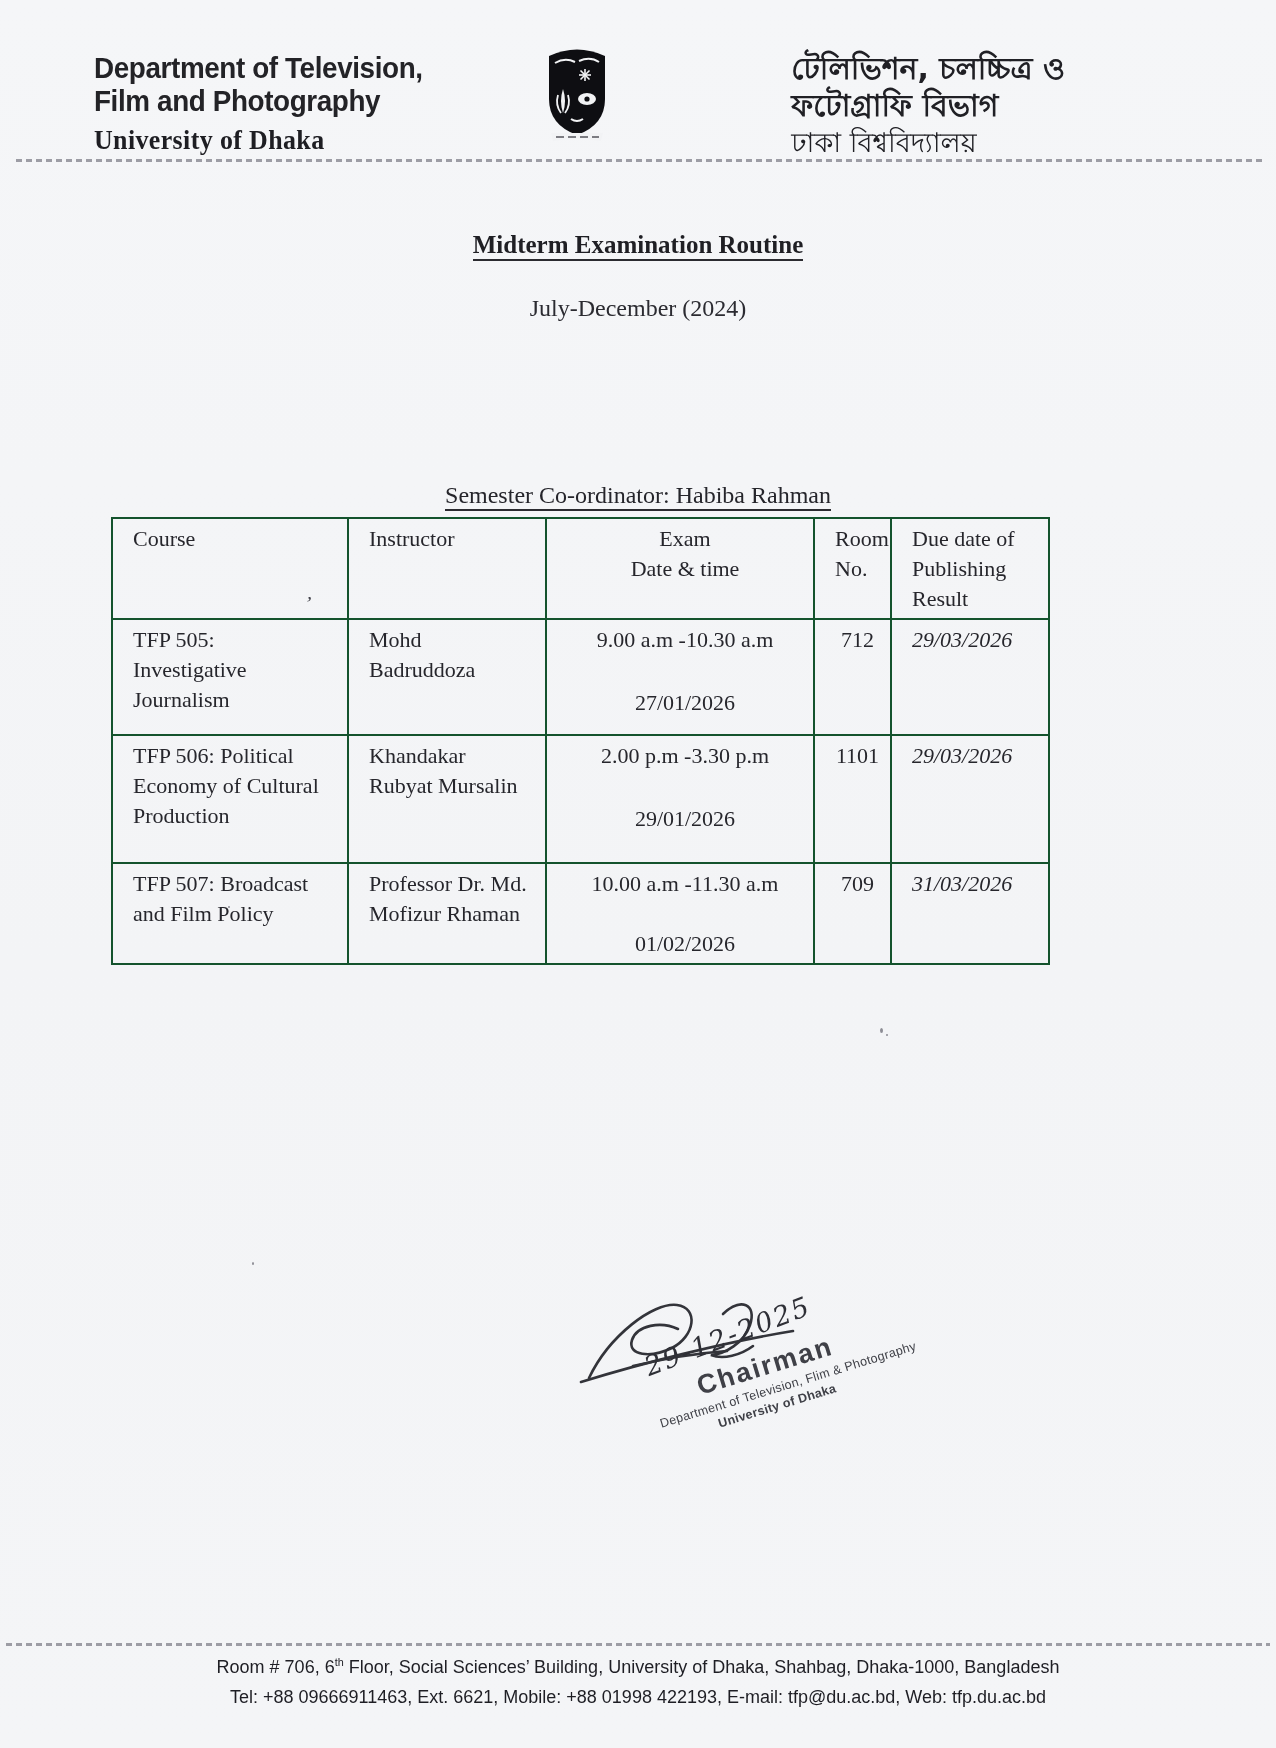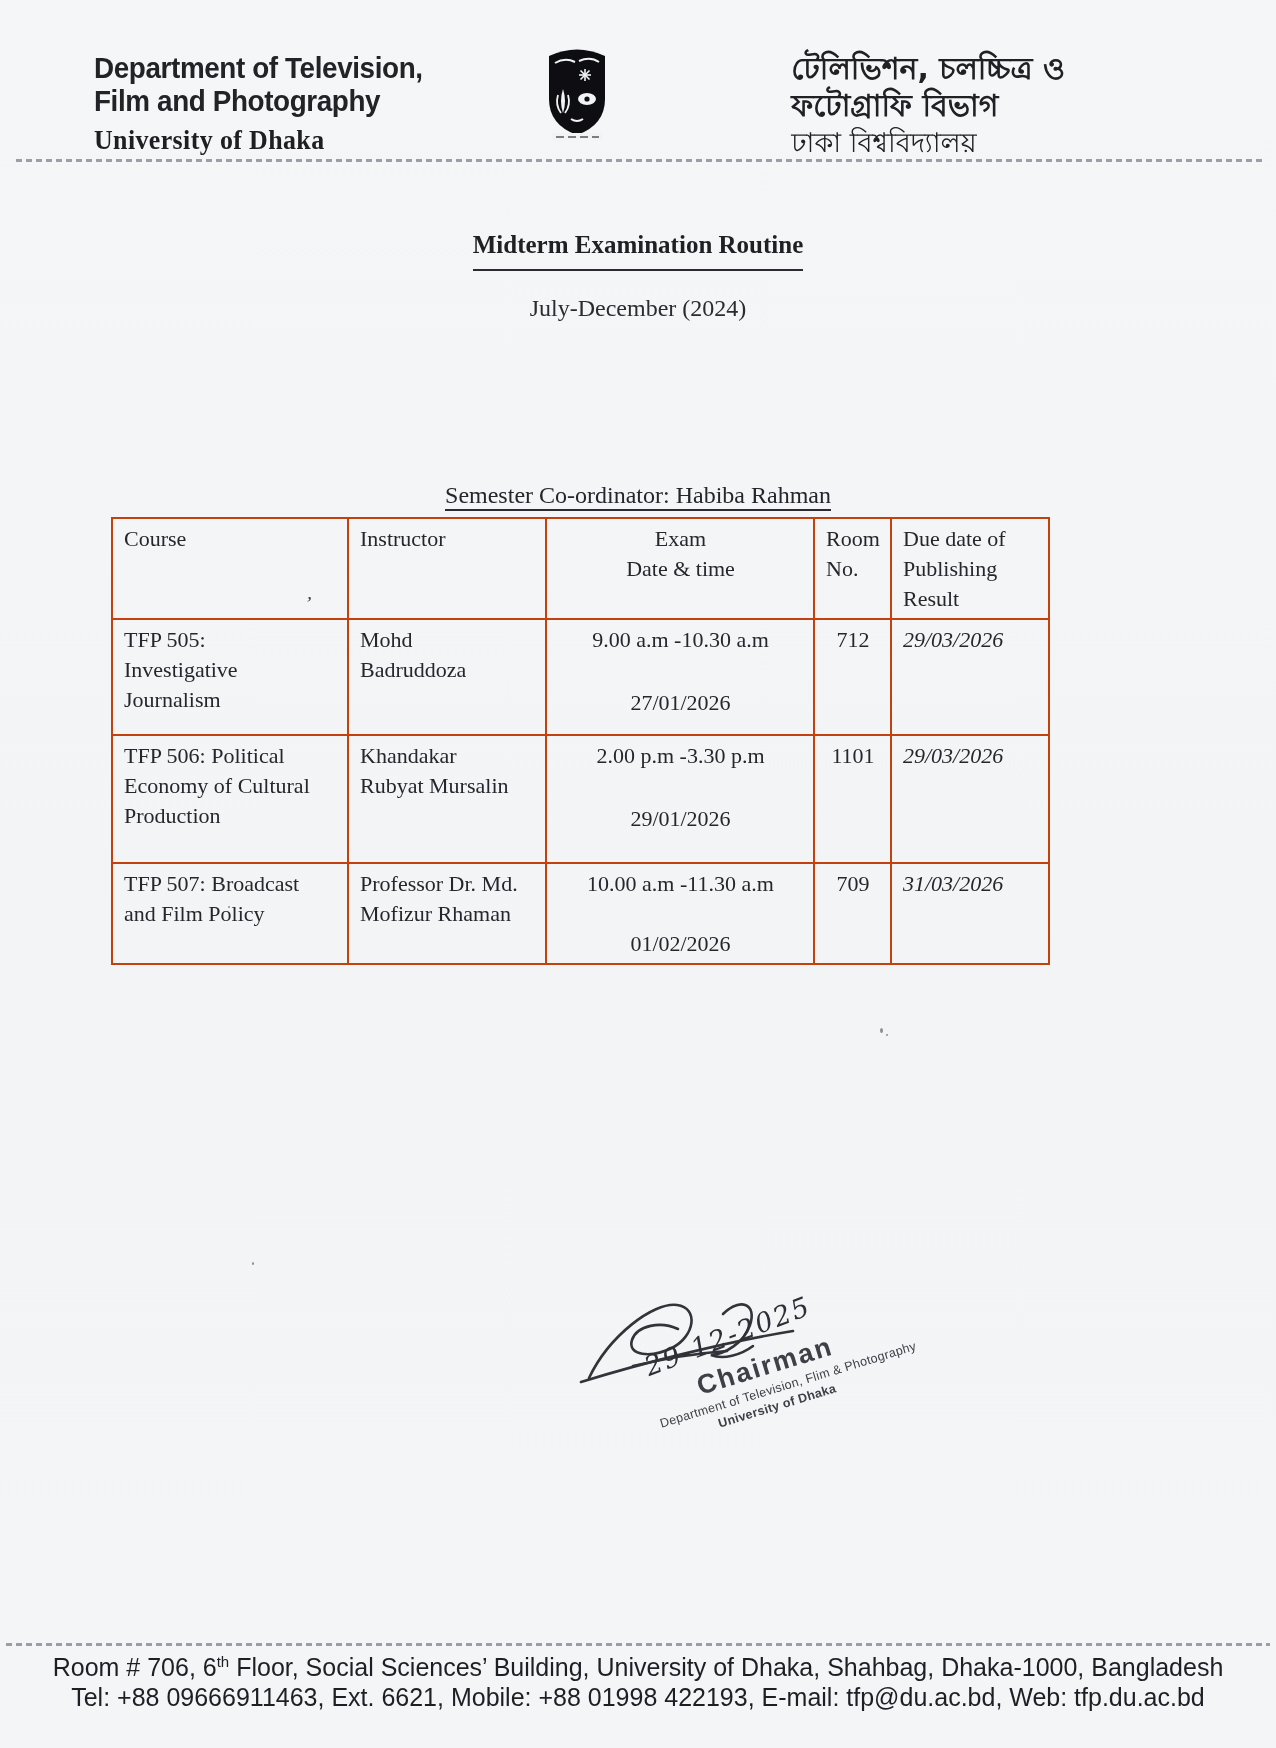--- a/index.html
+++ b/index.html
@@ -32,36 +32,36 @@
     position:absolute;height:3px;
     background:repeating-linear-gradient(90deg,#8d8d96 0 6px,rgba(0,0,0,0) 6px 10px);
     opacity:.85;
   }
   .sep-top{top:159px;left:16px;width:1246px;}
   .sep-bottom{top:1643px;left:6px;width:1264px;}
 
   
   .doc-title{position:absolute;top:231px;left:0;width:100%;text-align:center;
     font-size:25px;font-weight:bold;color:#1f1f24;}
-  .doc-title .u{border-bottom:2px solid #2b2b30;padding-bottom:11px;}
+  .doc-title .u{border-bottom:2px solid #2b2b30;padding-bottom:1px;}
   .doc-sub{position:absolute;top:292px;left:0;width:100%;text-align:center;
     font-size:24px;line-height:33px;color:#2b2b31;}
   .coordinator{position:absolute;top:450px;left:0;width:100%;text-align:center;
     font-size:24px;color:#25252b;margin-top:32px;}
   .coordinator .u{border-bottom:2px solid #2b2b30;padding-bottom:1px;}
   sup.sp{font-size:.6em;vertical-align:super;line-height:0;}
 
   
   table.routine{
     position:absolute;left:111px;top:517px;width:937px;
     border-collapse:collapse;table-layout:fixed;
     font-size:22px;line-height:30px;color:#26262c;
   }
   table.routine td,table.routine th{
-    border:2px solid #c2410c;padding:5px 10px 4px 11px;
+    border:2px solid #14532d;padding:5px 10px 4px 20px;
     vertical-align:top;font-weight:normal;text-align:left;
   }
   tr.h-hdr{height:95px}
   tr.r1{height:116px}
   tr.r2{height:128px}
   tr.r3{height:94px}
   .multiline{white-space:pre-line;}
   .c-exam{text-align:center !important;}
   .c-room{text-align:center !important;}
   .c-due{text-align:right;font-style:italic;}
@@ -80,21 +80,21 @@
     transform:rotate(-17deg);transform-origin:center;
     text-align:center;color:#3f4047;font-family:"Liberation Sans",sans-serif;
   }
   .stamp-title{font-size:27px;font-weight:bold;letter-spacing:2px;line-height:28px;}
   .stamp-l2{font-size:12.5px;white-space:nowrap;margin-top:4px;letter-spacing:.3px;}
   .stamp-l3{font-size:12.5px;font-weight:bold;margin-top:3px;letter-spacing:.3px;}
 
   
   .footer{
     position:absolute;top:1652px;left:0;width:100%;text-align:center;
-    font-family:"Liberation Sans",sans-serif;font-size:25px;line-height:30px;
+    font-family:"Liberation Sans",sans-serif;font-size:18px;line-height:30px;
     color:#1e1e24;
   }
 
   
   .stray{position:absolute;left:305px;top:592px;font-size:20px;color:#44444c;
     transform:rotate(12deg);}
 </style>
 </head>
 <body>
 

